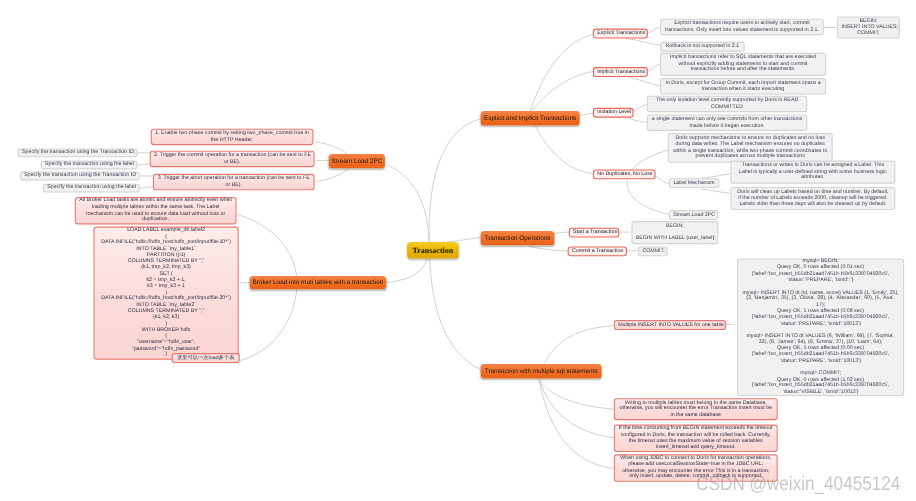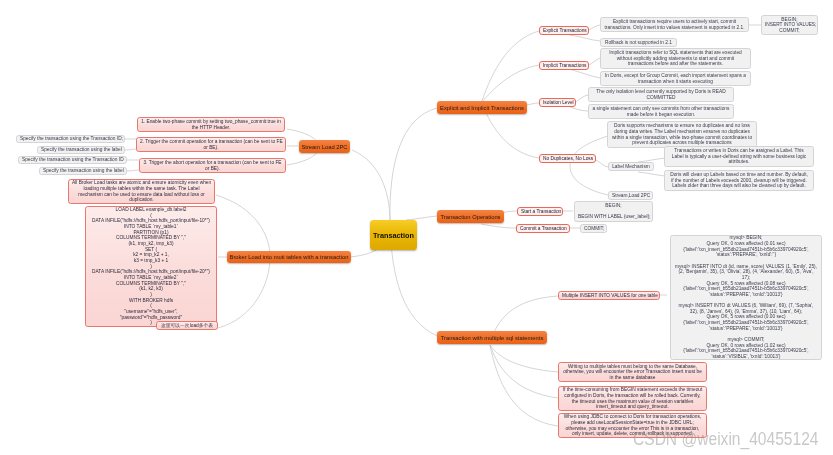--- a/index.html
+++ b/index.html
@@ -82,21 +82,21 @@
       <path d="M228,257 C224,257 222,257 218,257"></path>
 
       <path d="M490,343 C497,320 512,299 558,296"></path>
       <path d="M490,345 C497,355 512,368 558,372"></path>
       <path d="M490,345 C497,365 512,392 558,398"></path>
       <path d="M490,345 C497,380 512,420 558,426"></path>
       <path d="M660,295 C663,295 664,295 667,295"></path>
     </g>
   </svg>
 
-  <div class="node root" style="left:370px;top:220px;width:47px;height:30px;">
+  <div class="node root" style="left:370px;top:220px;width:47px;height:15px;font-family:Liberation Serif, serif;">
     <span>Transaction</span>
   </div>
 
   <div class="node branch" style="left:437px;top:101px;width:90px;height:13px;">
     <span>Explicit and Implicit Transactions</span>
   </div>
 
   <div class="node sub" style="left:539px;top:26px;width:50px;height:9px;">
     <span>Explicit Transactions</span>
   </div>

